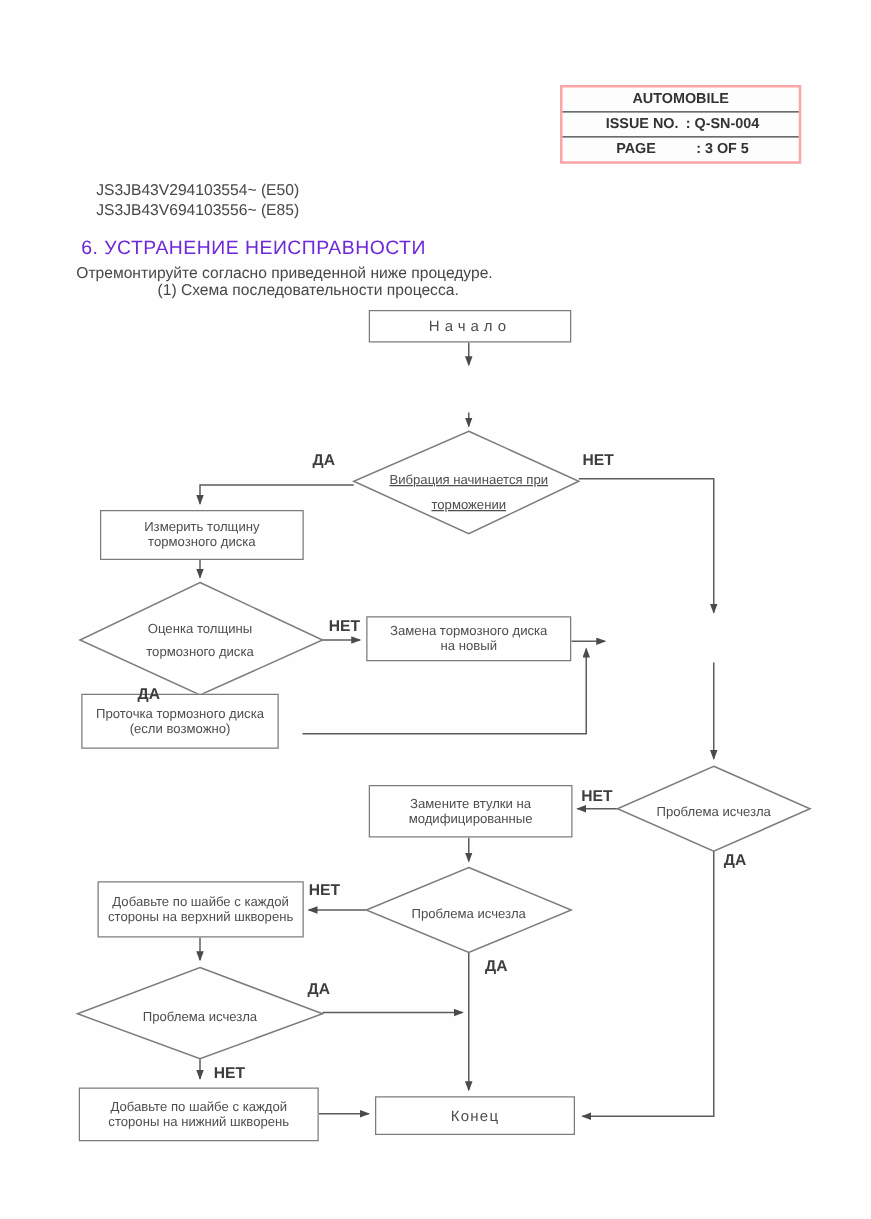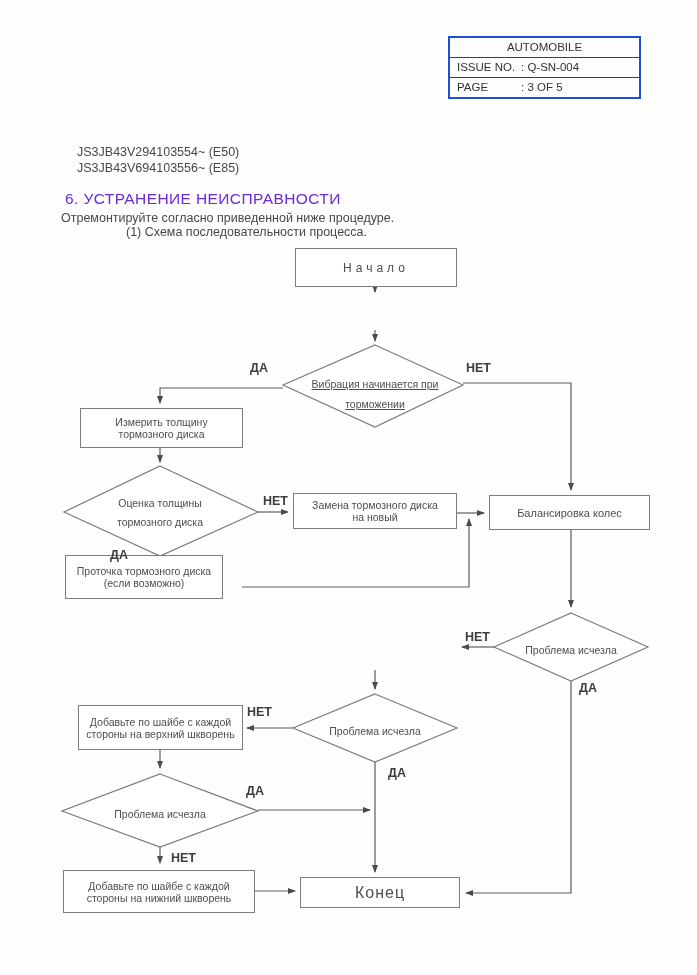--- a/index.html
+++ b/index.html
@@ -3,26 +3,26 @@
 <meta charset="utf-8">
 <style>
   html,body{margin:0;padding:0;background:#ffffff;}
   .page{
     position:relative;width:697px;height:975px;background:#fefefe;
     font-family:"Liberation Sans","DejaVu Sans",sans-serif;
     color:#454545;overflow:hidden;
   }
   
   .hdr-table{
-    position:absolute;left:448px;top:36px;width:189px;
-    border:2px solid #1d4ed8;background:#fdfdfd;
-    font-size:11.5px;font-weight:normal;color:#333;
+    position:absolute;left:448px;top:68px;width:189px;
+    border:2px solid #fca5a5;background:#fdfdfd;
+    font-size:11.5px;font-weight:bold;color:#333;
   }
   .hdr-row{height:19px;line-height:19px;border-top:1.5px solid #3e3e3e;
-    display:flex;padding:0 4px 0 7px;white-space:nowrap;}
+    display:flex;padding:0 4px 0 7px;white-space:nowrap;justify-content:center;}
   .hdr-row:first-child{border-top:none;justify-content:center;padding:0;}
   .hdr-label{display:inline-block;width:64px;}
   
   .txt{position:absolute;white-space:nowrap;}
   .vin{left:77px;top:145px;font-size:12.5px;line-height:15.5px;color:#474747;}
   .sect{left:65px;top:190px;font-size:15.5px;letter-spacing:.4px;color:#6d28d9;}
   .intro{left:61px;top:211px;font-size:12.5px;color:#474747;}
   .subi{left:88px;top:225px;font-size:12.5px;color:#474747;margin-left:38px;}
   
   .box{
@@ -97,56 +97,57 @@
     </g>
     <g fill="#ffffff" stroke="#7c7c7c" stroke-width="1.2">
       <polygon points="375,345 463,385 375,427 283,385"></polygon>
       <polygon points="160,466 258,512 160,556 64,512"></polygon>
       <polygon points="571,613 648,647 571,681 494,647"></polygon>
       <polygon points="375,694 457,728 375,762 293,728"></polygon>
       <polygon points="160,774 258,811 160,847 62,811"></polygon>
     </g>
   </svg>
 
-  <div class="box single" style="left:295px;top:248px;width:162px;height:39px;font-size:12px;letter-spacing:4px;">
+  <div class="box single" style="left:295px;top:248px;width:162px;height:26px;font-size:12px;letter-spacing:4px;">
     <div>Начало</div>
   </div>
 
 
   <div class="box" style="left:80px;top:408px;width:163px;height:40px;">
     <div>Измерить толщину</div>
     <div>тормозного диска</div>
   </div>
 
   <div class="box" style="left:293px;top:493px;width:164px;height:36px;">
     <div>Замена тормозного диска</div>
     <div>на новый</div>
   </div>
 
-  <div class="box single" style="left:489px;top:495px;width:161px;height:35px;font-size:11px;">
-    <div>Балансировка колес</div>
-  </div>
 
   <div class="box" style="left:65px;top:555px;width:158px;height:44px;">
     <div>Проточка тормозного диска</div>
     <div>(если возможно)</div>
   </div>
 
+  <div class="box" style="left:295px;top:628px;width:163px;height:42px;">
+    <div>Замените втулки на</div>
+    <div>модифицированные</div>
+  </div>
 
   <div class="box" style="left:78px;top:705px;width:165px;height:45px;">
     <div>Добавьте по шайбе с каждой</div>
     <div>стороны на верхний шкворень</div>
   </div>
 
   <div class="box" style="left:63px;top:870px;width:192px;height:43px;">
     <div>Добавьте по шайбе с каждой</div>
     <div>стороны на нижний шкворень</div>
   </div>
 
-  <div class="box single" style="left:300px;top:877px;width:160px;height:31px;font-size:16px;letter-spacing:1px;">
+  <div class="box single" style="left:300px;top:877px;width:160px;height:31px;font-size:12px;letter-spacing:1px;">
     <div>Конец</div>
   </div>
 
   <div class="dtext" style="left:291px;top:374px;width:168px;text-decoration:underline;">
     <div>Вибрация начинается при</div>
     <div>торможении</div>
   </div>
 
   <div class="dtext" style="left:90px;top:494px;width:140px;line-height:19px;">
     <div>Оценка толщины</div>

